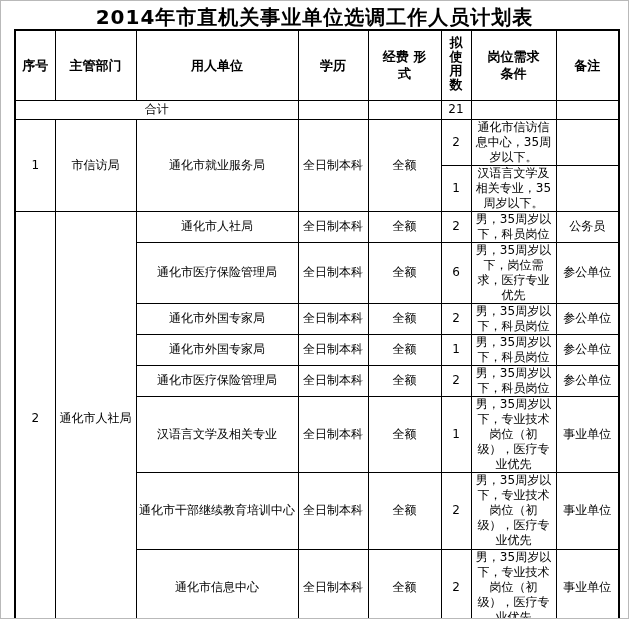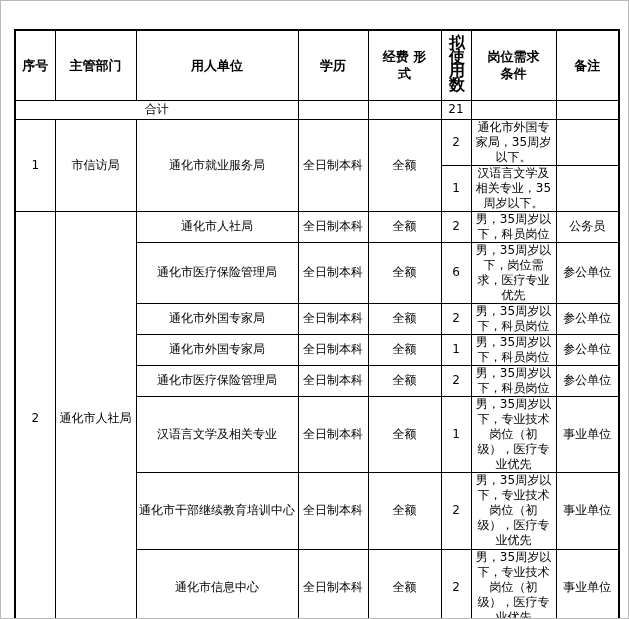--- a/index.html
+++ b/index.html
@@ -42,21 +42,21 @@
     white-space:pre-line;
   }
   .num{font-size:14px;}
   .req{text-align:left;padding:1px 3px;}
   .req-c{text-align:center;padding:1px 3px;}
   .vstack{
     display:inline-block;
     width:14px;
     word-break:break-all;
     line-height:14px;
-    font-size:16px;
+    font-size:13px;
     text-align:center;
     font-family:Liberation Mono, monospace;
   }
   
   tr.rh{height:70px;}
   tr.rt{height:19px;}
   tr.r1a{height:43px;}
   tr.r1b{height:43px;}
   tr.r2a{height:28px;}
   tr.r2b{height:58px;}
@@ -76,20 +76,21 @@
     padding:0 4px;
     text-shadow:1px 1px 0 #9a9a9a;
     white-space:nowrap;
   }
 </style>
 </head>
 <body>
 
 <div class="page">
 
+  <div class="title">2014年市直机关事业单位选调工作人员计划表</div>
 
   <table class="plan">
     <colgroup>
       <col style="width:40px">
         <col style="width:81px">
         <col style="width:162px">
         <col style="width:70px">
       <col style="width:73px">
         <col style="width:30px">
         <col style="width:85px">
@@ -119,21 +120,21 @@
       <td></td>
     </tr>
 
     <tr class="r1a">
       <td class="num" rowspan="2">1</td>
       <td rowspan="2">市信访局</td>
       <td rowspan="2">通化市就业服务局</td>
       <td rowspan="2">全日制本科</td>
       <td rowspan="2">全额</td>
       <td class="num">2</td>
-      <td class="req-c">通化市外国专家局，35周岁以下。</td>
+      <td class="req-c">通化市信访信息中心，35周岁以下。</td>
       <td></td>
     </tr>
     <tr class="r1b">
       <td class="num">1</td>
       <td class="req-c">汉语言文学及相关专业，35周岁以下。</td>
       <td></td>
     </tr>
 
     <tr class="r2a">
       <td class="num" rowspan="8">2</td>

